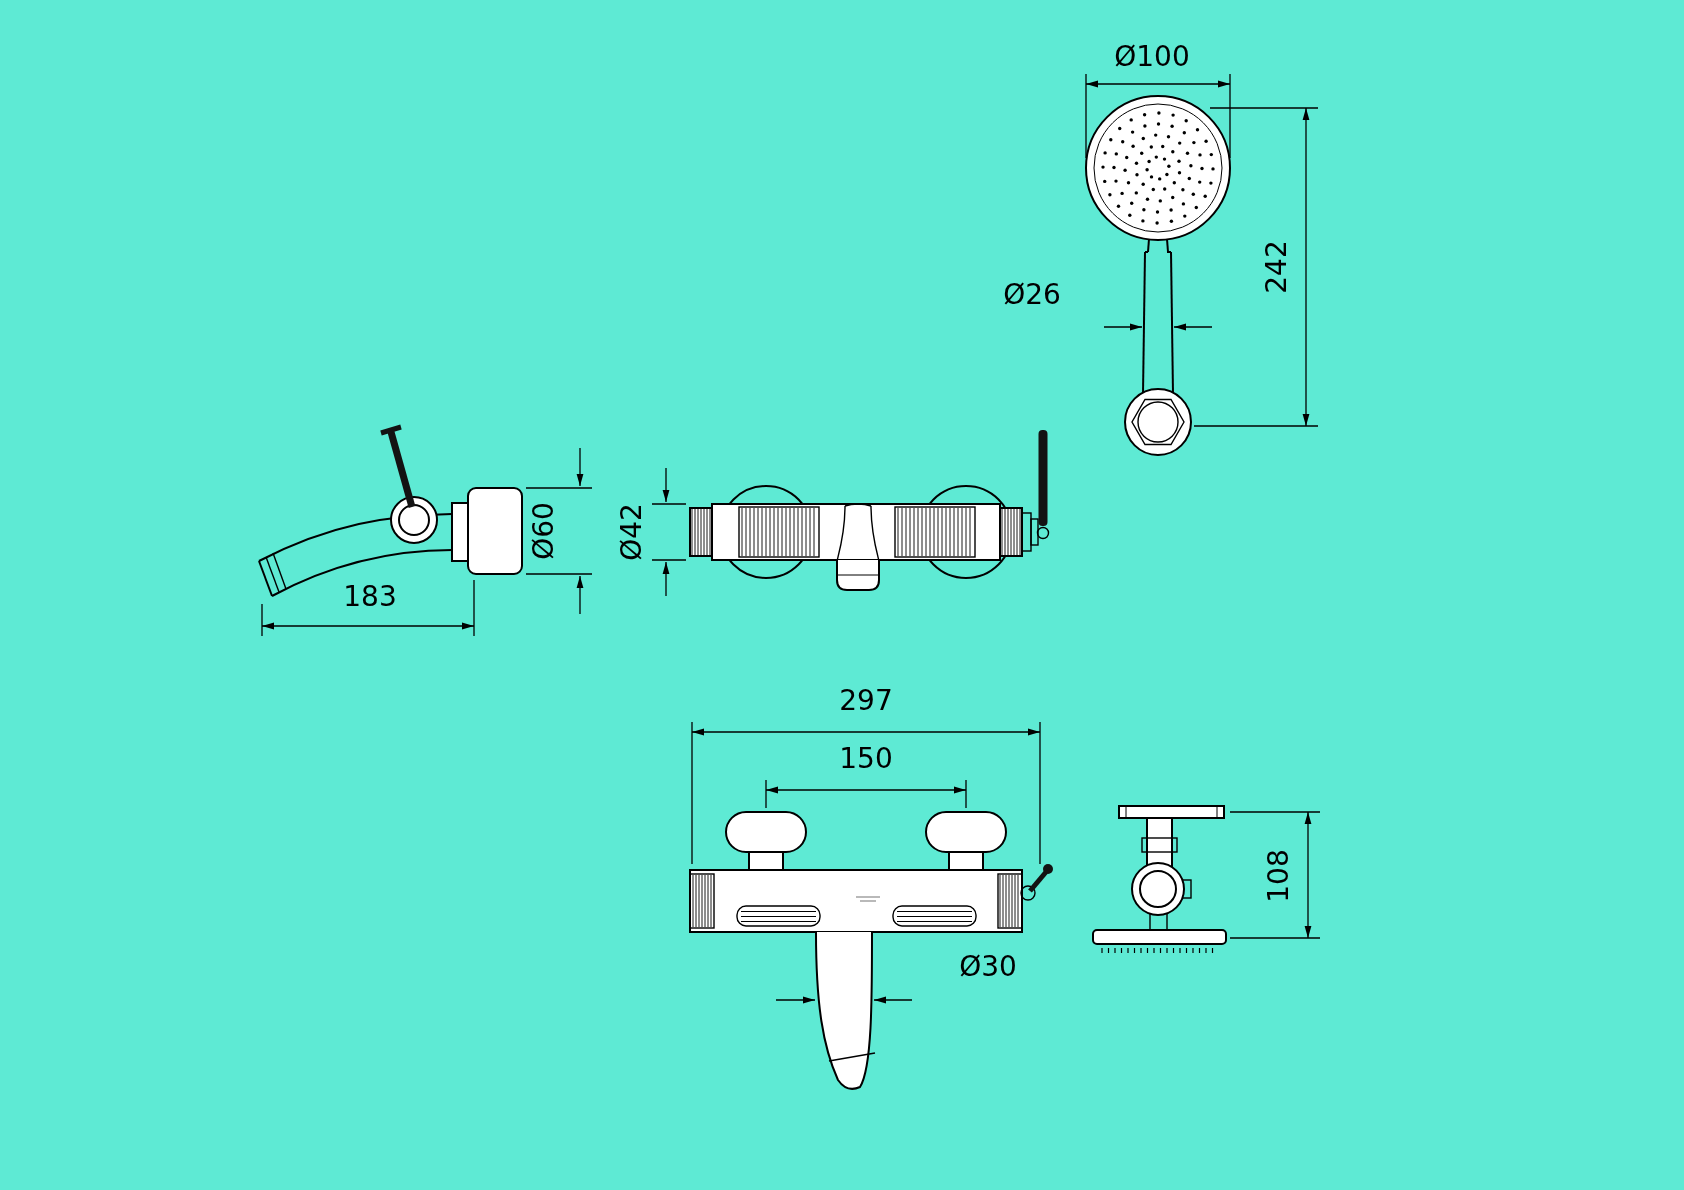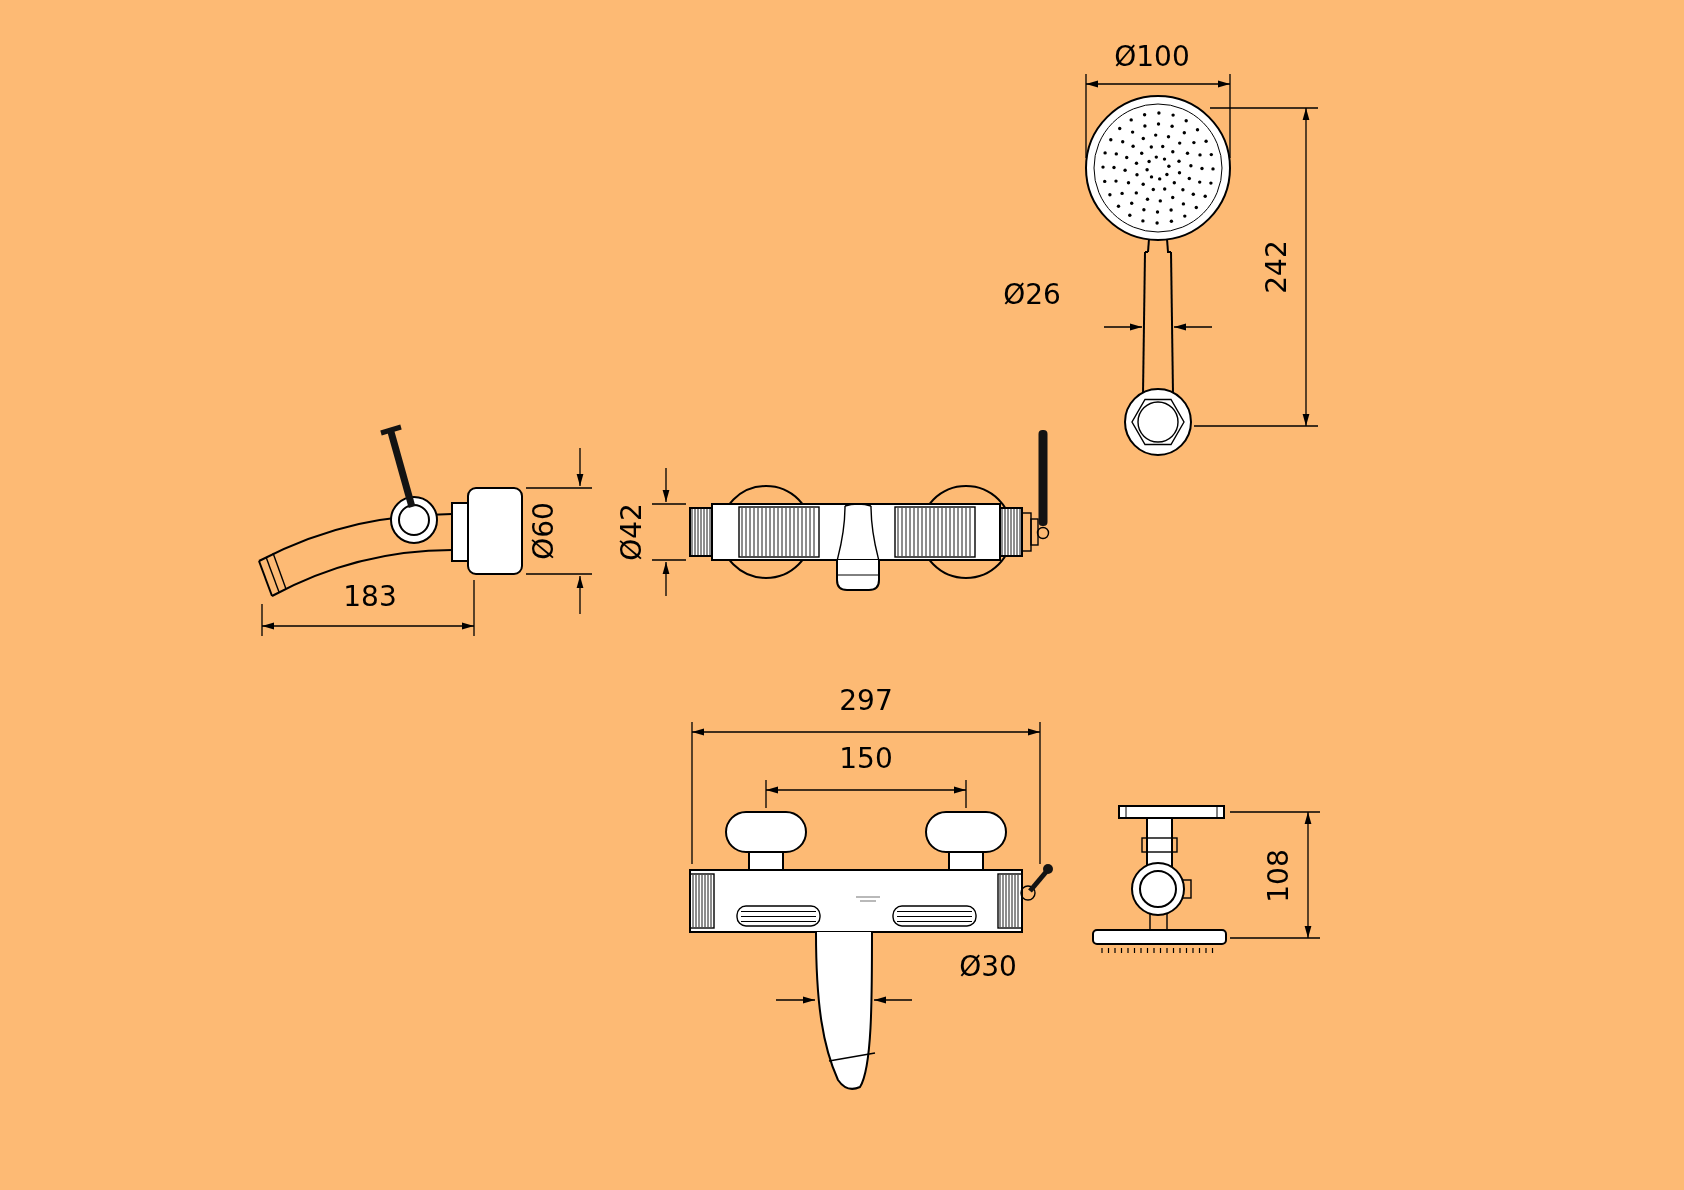--- a/index.html
+++ b/index.html
@@ -1,17 +1,17 @@
 <!DOCTYPE html>
 <html><head>
 <meta charset="utf-8">
 <title>Technical Drawing</title>
 <style>
   html,body{margin:0;padding:0;background:#ffffff;}
-  .canvas{width:1684px;height:1190px;background:#fdba74;position:relative;overflow:hidden;}
+  .canvas{width:1684px;height:1190px;background:#5eead4;position:relative;overflow:hidden;}
   svg{display:block;}
   svg text{font-family:"DejaVu Sans","Liberation Sans",sans-serif;font-size:28px;fill:#000;}
   .part{stroke:#000;stroke-width:2;fill:none;}
   .partf{stroke:#000;stroke-width:2;fill:#fff;}
   .thin{stroke:#000;stroke-width:1.4;fill:none;}
   .xthin{stroke:#000;stroke-width:1;fill:none;}
   .dim line{stroke:#000;stroke-width:1.3;fill:none;}
   .dark{fill:#131313;stroke:none;}
   .darkline{stroke:#131313;fill:none;}
   .hatch line{stroke:#000;stroke-width:0.9;}

